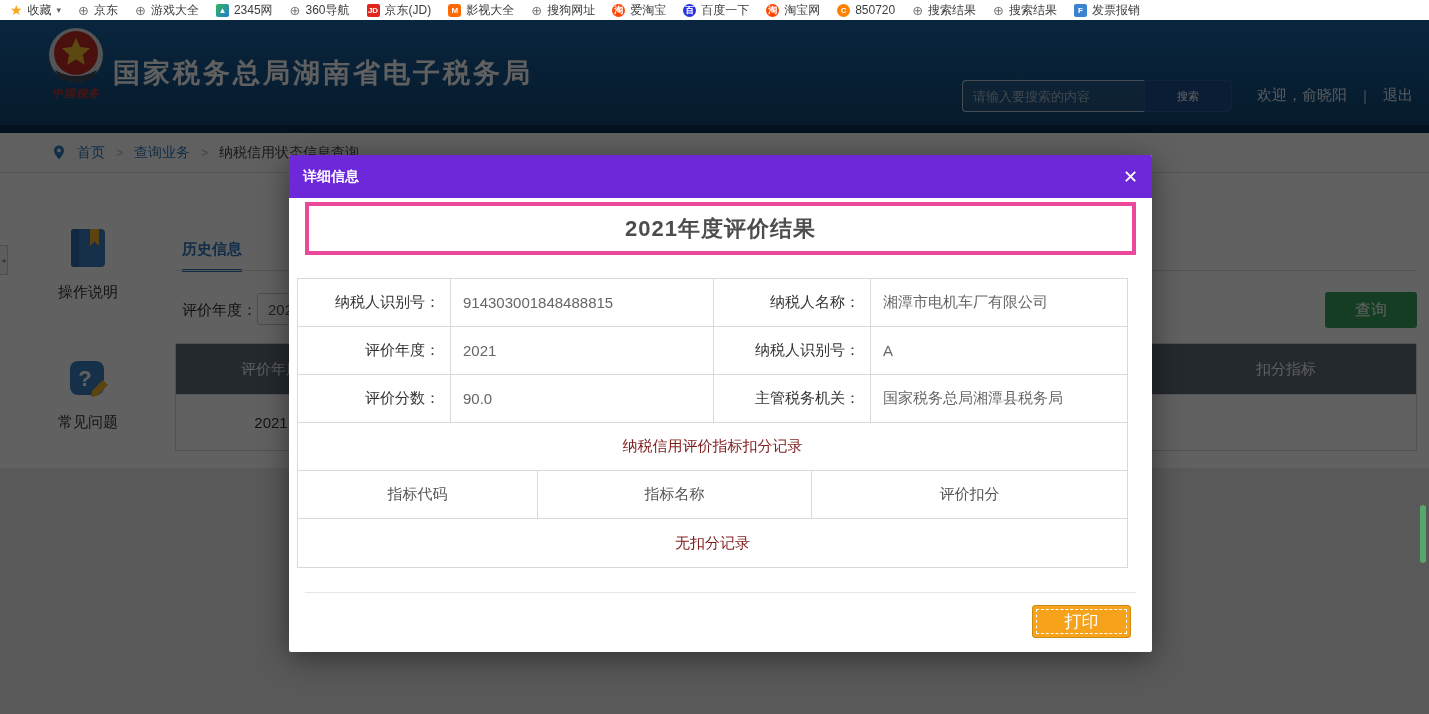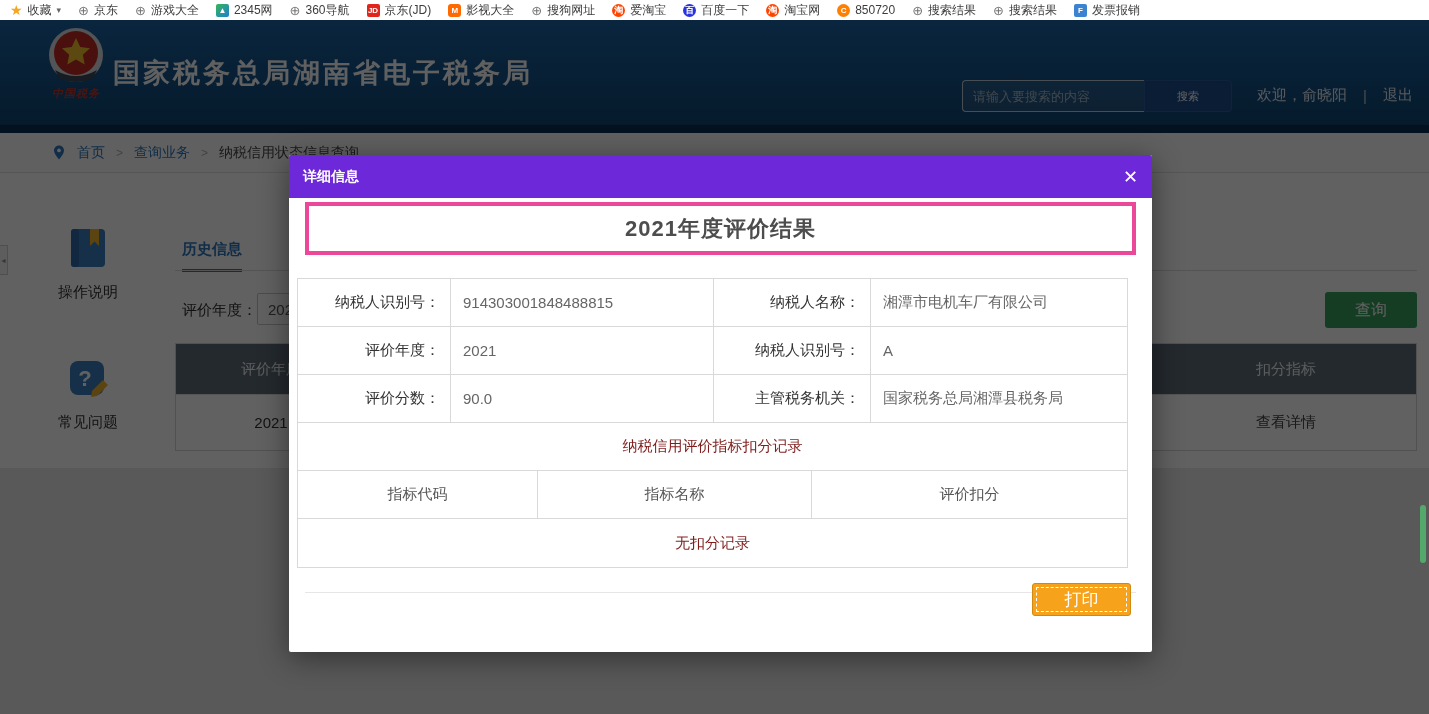--- a/index.html
+++ b/index.html
@@ -105,21 +105,21 @@
   .icell:last-child { border-right:none; }
   .icell.lbl { justify-content:flex-end; padding-right:10px; color:#333; }
   .icell.val { padding-left:12px; color:#666; }
   .icell.cen { justify-content:center; color:#555; }
   .w1 { width:153px; flex:none; } .w2 { width:263px; flex:none; }
   .w3 { width:157px; flex:none; } .w4 { width:256px; flex:none; }
   .c1 { width:240px; flex:none; } .c2 { width:274px; flex:none; } .c3 { width:315px; flex:none; }
   .full { width:100%; justify-content:center; color:#7f1d1d; }
 
   .modal-divider { position:absolute; left:16px; top:437px; width:831px; border-top:1px solid #e6e6e6; }
-  .print-btn { position:absolute; left:743px; top:428px; width:99px; height:33px; background:#f7a21b;
+  .print-btn { position:absolute; left:743px; top:450px; width:99px; height:33px; background:#f7a21b;
     border:1px solid #d08a12; border-radius:3px; color:#fff; font-size:17px; cursor:pointer;
     outline:1px dashed #fff; outline-offset:-5px; }
 </style>
 </head>
 <body>
 
 <div class="screen">
 
   <div class="bookmarks">
     <span class="bm-item">
@@ -253,21 +253,20 @@
 
       <div class="bg-table">
         <div class="bg-thead">
           <div class="bg-col1">评价年度</div>
           <div class="bg-colmid"></div>
           <div class="bg-col3">扣分指标</div>
         </div>
         <div class="bg-trow">
           <div class="bg-col1">2021</div>
           <div class="bg-colmid"></div>
-          <div class="bg-col3"><span class="detail-link">查看详情</span></div>
         </div>
       </div>
     </div>
 
     <div class="left-handle">
       <span>◂</span>
     </div>
 
     <div class="overlay"></div>
 

